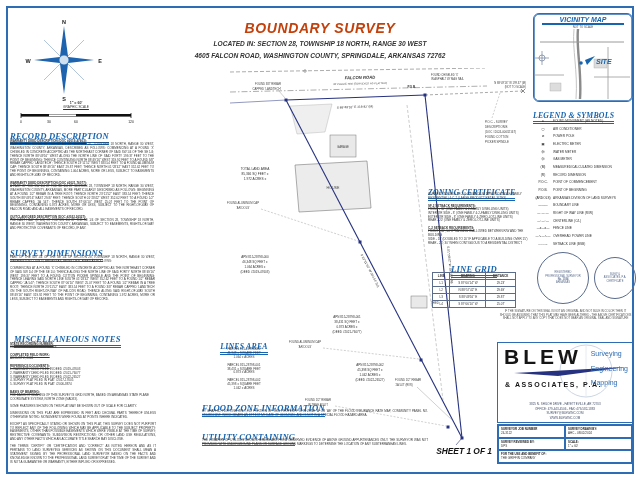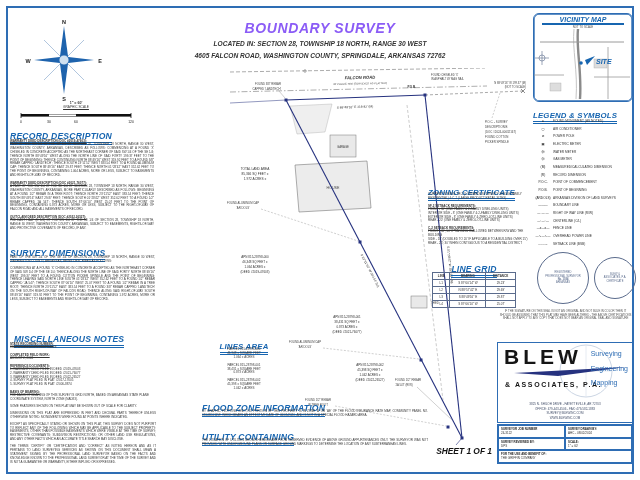--- a/index.html
+++ b/index.html
@@ -1,22 +1,22 @@
 <!DOCTYPE html>
 <html><head>
 <meta charset="utf-8">
 <style>
   * { margin:0; padding:0; box-sizing:border-box; }
   html,body { width:640px; height:480px; }
   body { position:relative; background:#fff; font-family:"Liberation Sans",sans-serif; overflow:hidden; color:#333; }
   .frame { position:absolute; inset:6px; border:2px solid #2e6db4; }
   .abs { position:absolute; }
-  .title { font-size:14px; color:#8b5cf6; font-weight:bold; font-style:italic; letter-spacing:.6px; text-align:center; }
+  .title { font-size:14px; color:#c2410c; font-weight:bold; font-style:italic; letter-spacing:.6px; text-align:center; }
   .sub { font-size:6.6px; font-weight:bold; font-style:italic; color:#333; text-align:center; }
-  .sec-h { color:#1765b0; font-weight:bold; font-style:italic; display:inline-block; border-bottom:3px double #1765b0; padding-bottom:1px; letter-spacing:.2px; font-size:8.6px; white-space:nowrap; }
+  .sec-h { color:#1765b0; font-weight:bold; font-style:italic; display:inline-block; border-bottom:3px double #1765b0; padding-bottom:1px; letter-spacing:.2px; font-size:8.6px; white-space:nowrap;font-family:Liberation Serif, serif; }
   .sec-h.sm { font-size:7.8px; }
   .tiny { font-size:3px; line-height:1.3; color:#3a3a3a; text-align:justify; }
   .tiny.c { text-align:center; }
   .tlabel { font-size:3px; font-weight:bold; text-decoration:underline; color:#333; display:block; text-align:left; }
   .pre { white-space:pre-line; text-align:left; }
   .blk { margin-bottom:3px; }
   .parcel { margin-bottom:4px; text-align:center; }
   .lg-row { display:flex; align-items:center; height:7.7px; }
   .lg-sym { width:20px; font-size:3.2px; color:#222; text-align:center; flex:0 0 20px; white-space:nowrap; overflow:hidden; }
   .lg-lab { font-size:3.2px; color:#333; white-space:nowrap; }

